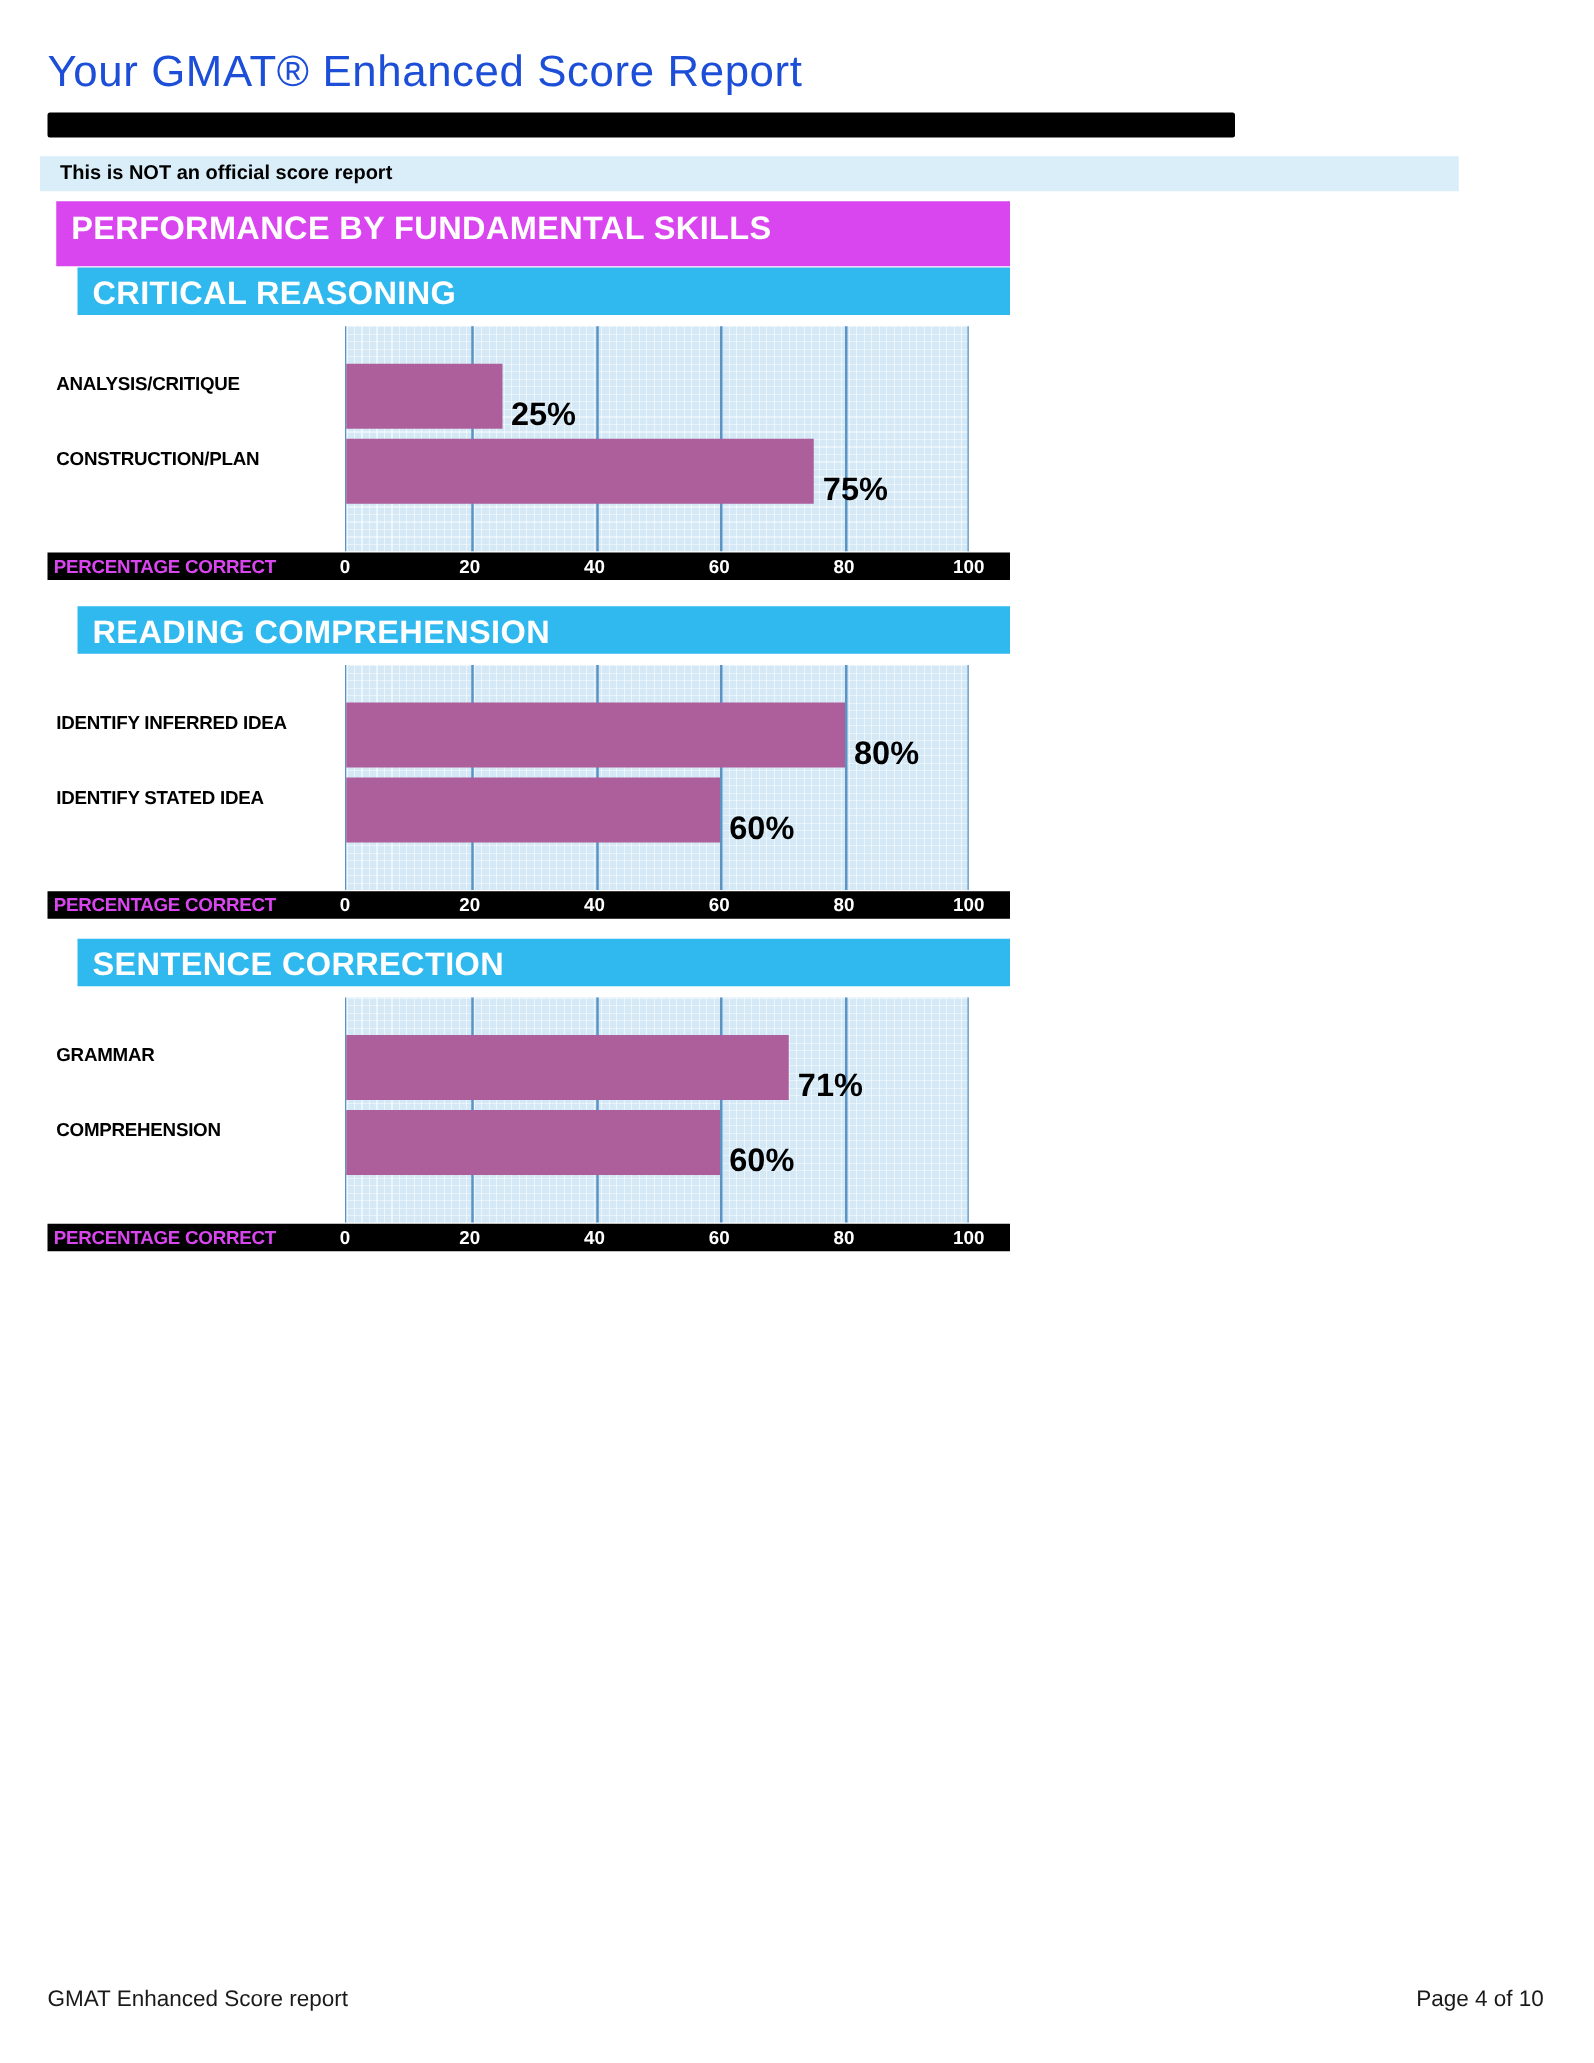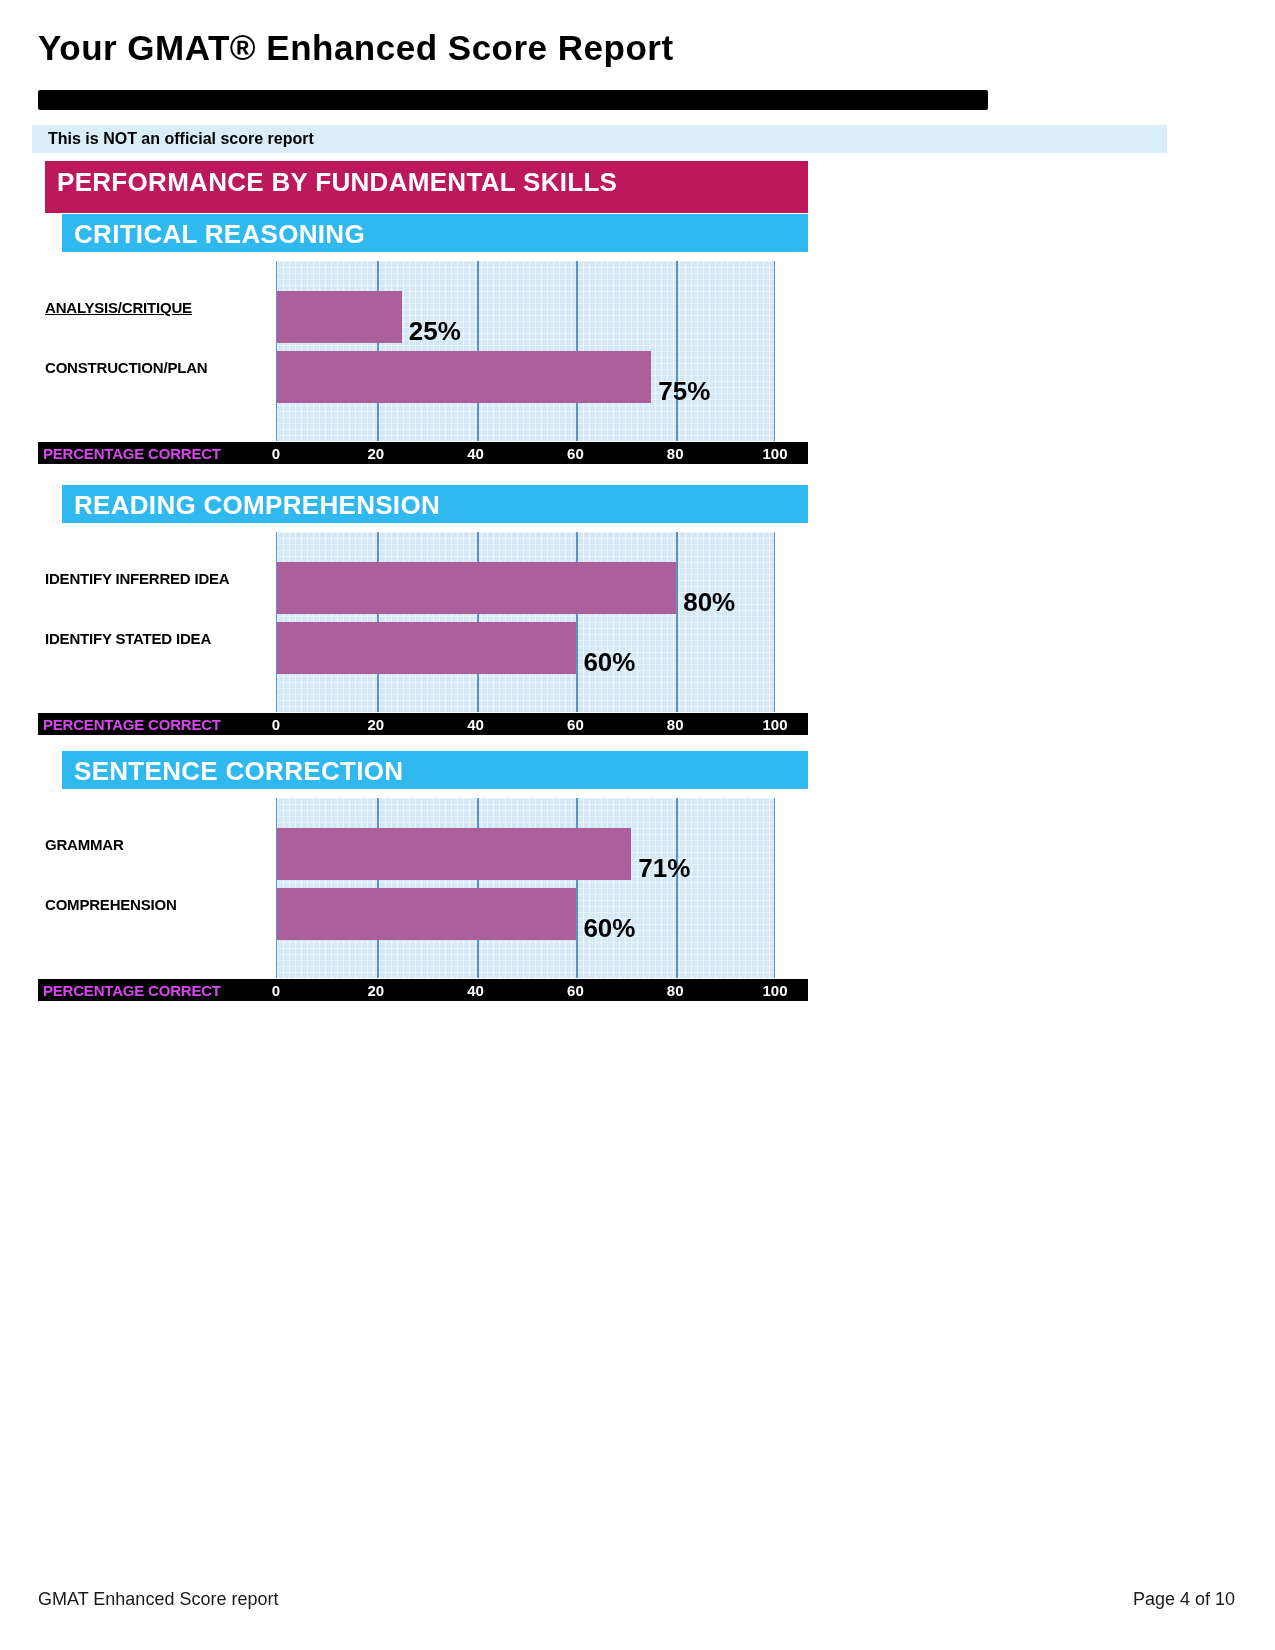--- a/index.html
+++ b/index.html
@@ -17,25 +17,25 @@
     position: relative;
     width: 1275px;
     height: 1650px;
     padding: 0;
   }
 
   
   .report-title {
     position: absolute;
     left: 38px;
-    top: 28px;
+    top: 38px;
     font-size: 35px;
-    font-weight: bold;
+    font-weight: normal;
     letter-spacing: 0.5px;
-    color: #000000;
+    color: #1d4ed8;
     white-space: nowrap;
   }
 
   .redaction-bar {
     position: absolute;
     left: 38px;
     top: 90px;
     width: 950px;
     height: 20px;
     background: #000000;
@@ -59,21 +59,21 @@
     color: #000000;
   }
 
   
   .banner-main {
     position: absolute;
     left: 45px;
     top: 161px;
     width: 763px;
     height: 52px;
-    background: #be185d;
+    background: #d946ef;
   }
   .banner-main span {
     position: absolute;
     left: 12px;
     top: 6px;
     font-size: 26px;
     font-weight: bold;
     color: #ffffff;
     letter-spacing: 0.3px;
   }
@@ -206,21 +206,21 @@
           <span>CRITICAL REASONING</span>
         </div>
         <div class="plot" style="top: 261px; height: 180px;">
           <div class="gridline" style="left: 99.8px;"></div>
           <div class="gridline" style="left: 199.6px;"></div>
           <div class="gridline" style="left: 299.4px;"></div>
           <div class="gridline" style="left: 399.2px;"></div>
           <div class="bar" style="top: 30px; height: 52px; width: 124.75px;"></div>
           <div class="bar" style="top: 90px; height: 52px; width: 374.25px;"></div>
         </div>
-        <div class="bar-label" style="left: 45px; top: 299px; text-decoration: underline;">ANALYSIS/CRITIQUE</div>
+        <div class="bar-label" style="left: 45px; top: 299px;">ANALYSIS/CRITIQUE</div>
         <div class="bar-label" style="left: 45px; top: 359px; text-align: center;">CONSTRUCTION/PLAN</div>
         <div class="bar-value" style="left: 408.75px; top: 316px;">25%</div>
         <div class="bar-value" style="left: 658.25px; top: 376px;">75%</div>
         <div class="axis" style="top: 442px;">
           <div class="axis-title">PERCENTAGE CORRECT</div>
           <div class="axis-tick" style="left: 238px;">0</div>
           <div class="axis-tick" style="left: 337.8px;">20</div>
           <div class="axis-tick" style="left: 437.6px;">40</div>
           <div class="axis-tick" style="left: 537.4px;">60</div>
           <div class="axis-tick" style="left: 637.2px;">80</div>

